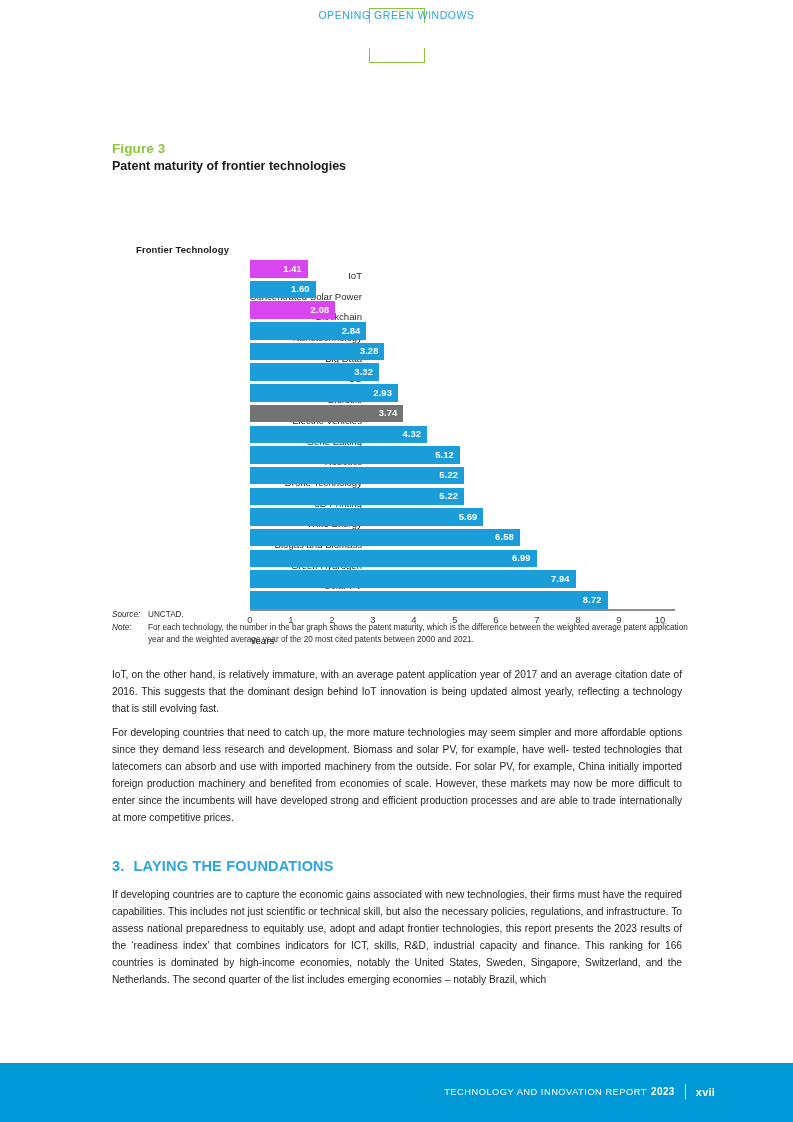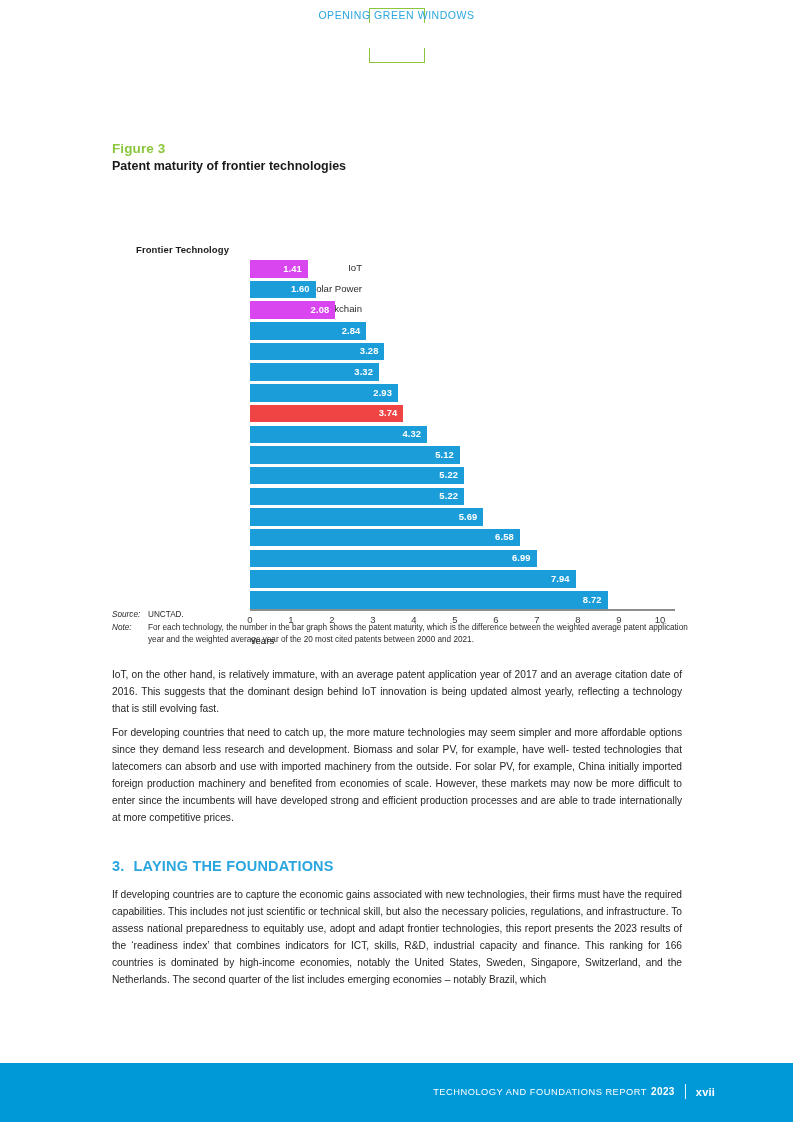--- a/index.html
+++ b/index.html
@@ -101,21 +101,21 @@
   .rows {
     position: relative;
   }
   .row {
     position: relative;
     height: 20.7px;
   }
   .row-label {
     position: absolute;
     right: 430px;
-    top: 2px;
+    top: 10px;
     width: 260px;
     text-align: right;
     font-size: 9.6px;
     color: #2b2b2b;
     white-space: nowrap;
   }
   .bar-track {
     position: absolute;
     left: 138px;
     top: 0;
@@ -329,21 +329,21 @@
           <div class="row-label">Biofuels</div>
           <div class="bar-track">
             <div class="bar" style="width: 148.01px; background: rgb(26, 157, 217);">
               <span class="bar-value" style="color: rgb(255, 255, 255);">2.93</span>
             </div>
           </div>
         </div>
         <div class="row">
           <div class="row-label">Electric Vehicles</div>
           <div class="bar-track">
-            <div class="bar" style="width: 153.34px; background: #ef4444;">
+            <div class="bar" style="width: 153.34px; background: #737373;">
               <span class="bar-value" style="color: rgb(255, 255, 255);">3.74</span>
             </div>
           </div>
         </div>
         <div class="row">
           <div class="row-label">Gene Editing</div>
           <div class="bar-track">
             <div class="bar" style="width: 177.12px; background: rgb(26, 157, 217);">
               <span class="bar-value" style="color: rgb(255, 255, 255);">4.32</span>
             </div>
@@ -449,18 +449,18 @@
 <div class="body-copy p2">For developing countries that need to catch up, the more mature technologies may seem simpler and more affordable options since they demand less research and development. Biomass and solar PV, for example, have well- tested technologies that latecomers can absorb and use with imported machinery from the outside. For solar PV, for example, China initially imported foreign production machinery and benefited from economies of scale. However, these markets may now be more difficult to enter since the incumbents will have developed strong and efficient production processes and are able to trade internationally at more competitive prices.</div>
 
 <div class="section-head">
   <span class="num">3.</span><span>LAYING THE FOUNDATIONS</span>
 </div>
 
 <div class="body-copy p3">If developing countries are to capture the economic gains associated with new technologies, their firms must have the required capabilities. This includes not just scientific or technical skill, but also the necessary policies, regulations, and infrastructure. To assess national preparedness to equitably use, adopt and adapt frontier technologies, this report presents the 2023 results of the ‘readiness index’ that combines indicators for ICT, skills, R&amp;D, industrial capacity and finance. This ranking for 166 countries is dominated by high-income economies, notably the United States, Sweden, Singapore, Switzerland, and the Netherlands. The second quarter of the list includes emerging economies – notably Brazil, which</div>
 
 <div class="footer">
   <div class="footer-inner">
-    <span class="footer-text">TECHNOLOGY AND FOUNDATIONS REPORT</span>
+    <span class="footer-text">TECHNOLOGY AND INNOVATION REPORT</span>
     <span class="footer-year">2023</span>
     <span class="footer-div"></span>
     <span class="footer-page">xvii</span>
   </div>
 </div>
 
 </body></html>

